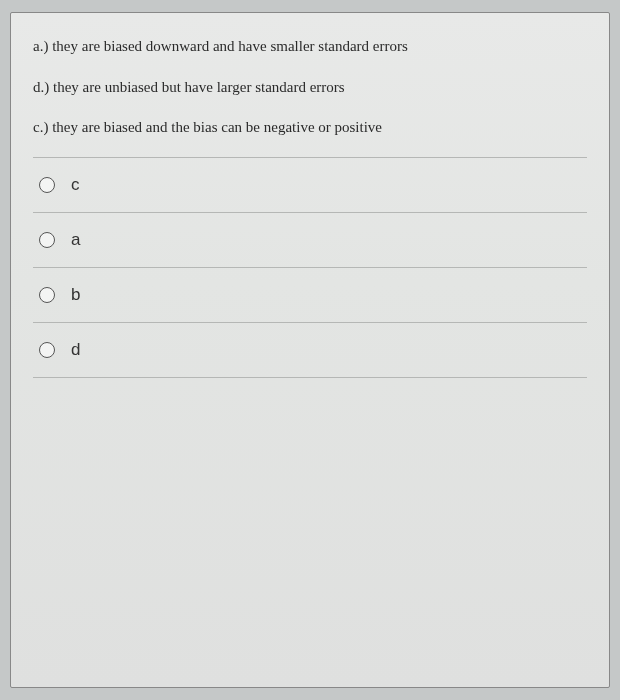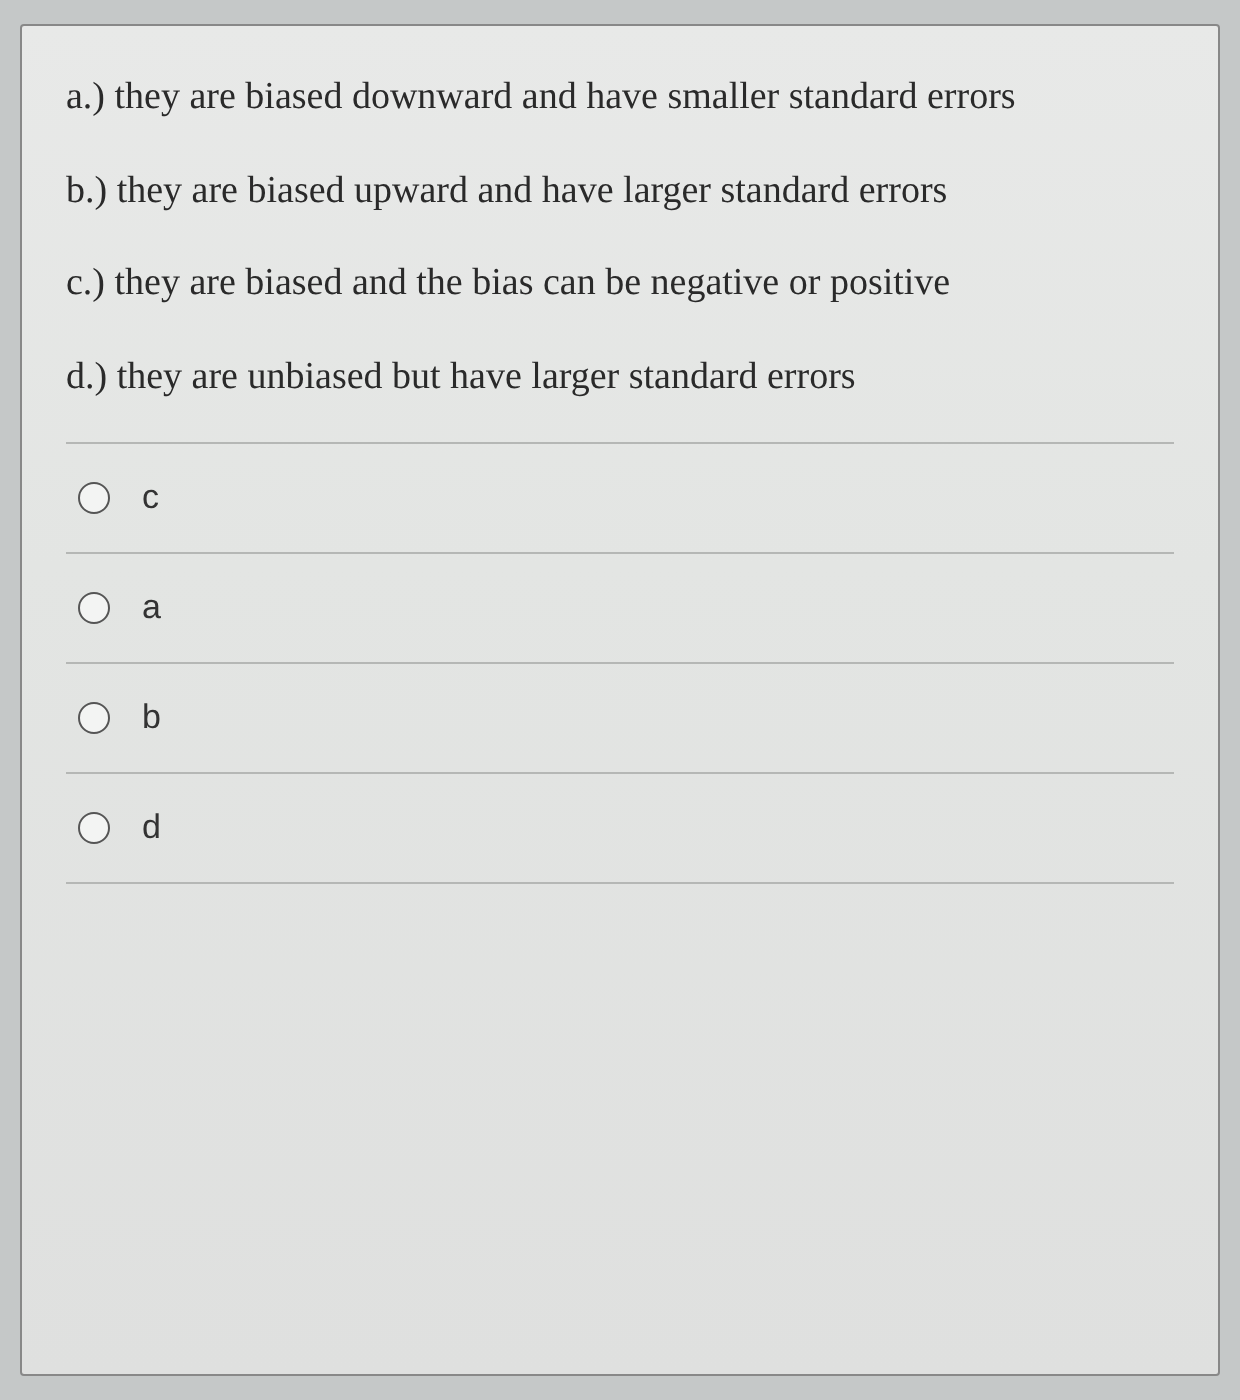--- a/index.html
+++ b/index.html
@@ -25,21 +25,21 @@
       position: relative;
       overflow: hidden;
     }
     .question {
       font-size: 20px;
       line-height: 1.55;
       margin-bottom: 20px;
       color: #222;
     }
     .option {
-      font-size: 19px;
+      font-size: 15px;
       line-height: 1.5;
       margin-bottom: 18px;
       color: #2a2a2a;
     }
     .answer-table {
       margin-top: 8px;
       border-top: 1px solid #b5b7b5;
     }
     .answer-row {
       display: flex;
@@ -68,36 +68,31 @@
 
 <div class="frame">
 
 
   <div class="option">
     <span>a.)</span>
     <span> </span>
     <span>they are biased downward and have smaller standard errors</span>
   </div>
 
+
   <div class="option">
-    <span>b.)</span>
+    <span>d.)</span>
     <span> </span>
-    <span>they are biased upward and have larger standard errors</span>
+    <span>they are unbiased but have larger standard errors</span>
   </div>
 
   <div class="option">
     <span>c.)</span>
     <span> </span>
     <span>they are biased and the bias can be negative or positive</span>
-  </div>
-
-  <div class="option">
-    <span>d.)</span>
-    <span> </span>
-    <span>they are unbiased but have larger standard errors</span>
   </div>
 
   <div class="answer-table">
 
     <div class="answer-row">
       <span class="radio"></span>
       <span class="answer-label">c</span>
     </div>
 
     <div class="answer-row">

